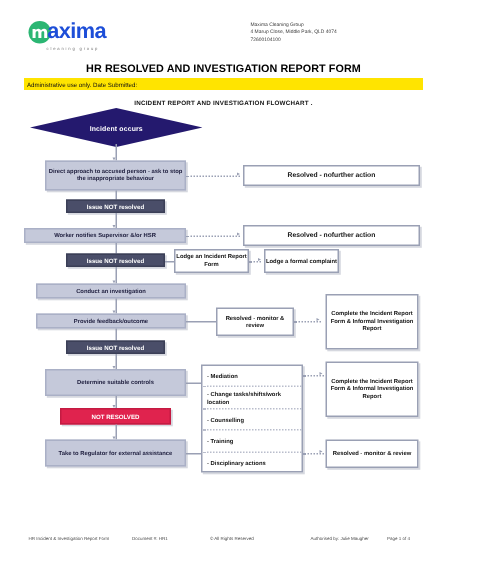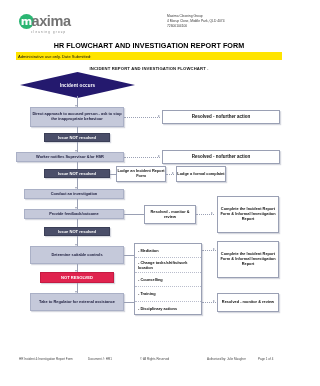--- a/index.html
+++ b/index.html
@@ -19,21 +19,21 @@
   .hdr { position:absolute; left:0; top:6px; width:298px; height:32px; }
 
   .logo-wrap { position:absolute; left:19px; top:8px; display:flex; align-items:center; }
   .logo-circle {
     width:15px; height:15px; border-radius:50%;
     background:#2bb673; display:flex; align-items:center; justify-content:center;
     color:#ffffff; font-size:11px; font-weight:bold; line-height:1;
     font-family:"DejaVu Sans", sans-serif;
   }
   .logo-word {
-    font-size:14.5px; font-weight:bold; color:#737373; letter-spacing:-0.4px;
+    font-size:14.5px; font-weight:bold; color:#1d4ed8; letter-spacing:-0.4px;
     margin-left:-2.5px; line-height:1;
   }
   .logo-sub {
     position:absolute; left:31px; top:24px;
     font-size:2.8px; color:#7a7a7a; letter-spacing:1.2px;
   }
 
   .addr { position:absolute; left:167px; top:8px; width:118px; line-height:1.55; }
   .addr div { font-size:3.3px; color:#3a3a3a; white-space:nowrap; }
 
@@ -133,21 +133,21 @@
     </div>
     <div class="logo-sub">cleaning group</div>
 
     <div class="addr">
       <div>Maxima Cleaning Group</div>
       <div>4 Marup Close, Middle Park, QLD  4074</div>
       <div>72600104100</div>
     </div>
   </div>
 
-  <div class="doc-title">HR FLOWCHART AND INVESTIGATION REPORT FORM</div>
+  <div class="doc-title">HR RESOLVED AND INVESTIGATION REPORT FORM</div>
 
   <div class="admin-bar">
     <span>Administrative use only. Date Submitted:</span>
   </div>
 
   <div class="flow-title">INCIDENT REPORT AND INVESTIGATION FLOWCHART .</div>
 
   <div class="diamond" style="left:20px; top:72px; width:115px; height:26px;">Incident occurs</div>
 
   <div class="vline" style="left:77px; top:96px; height:11px;"></div>

